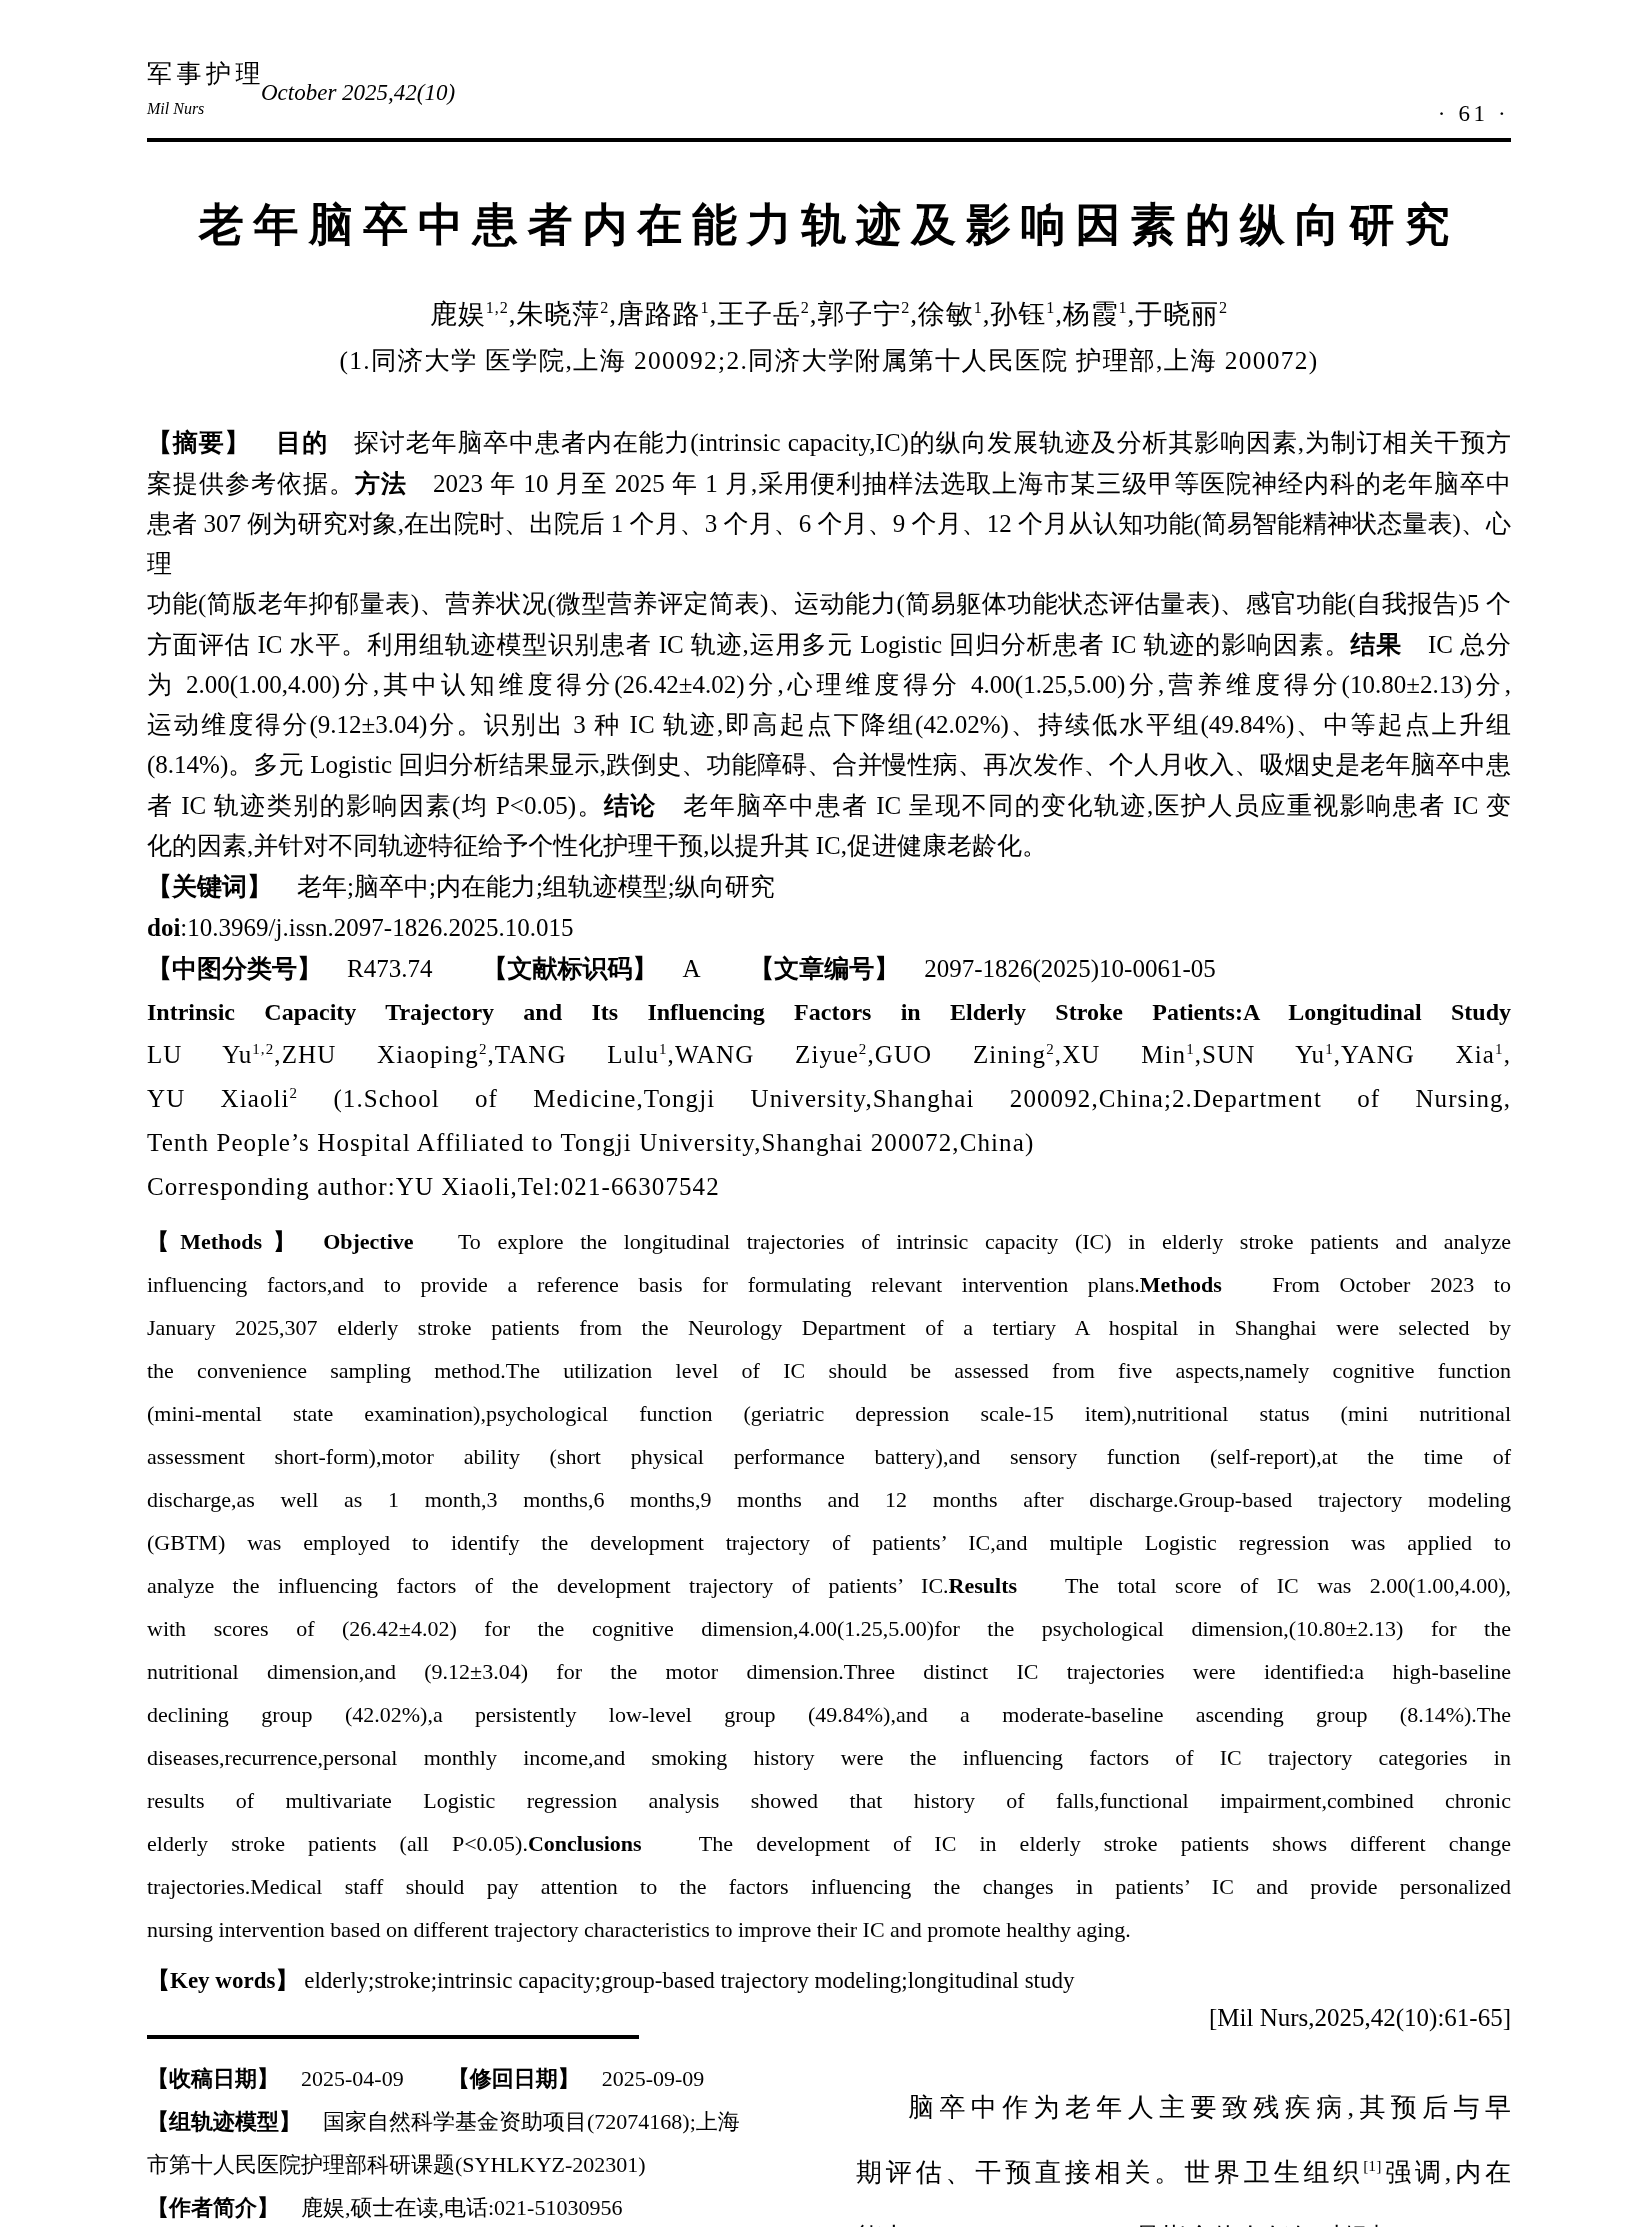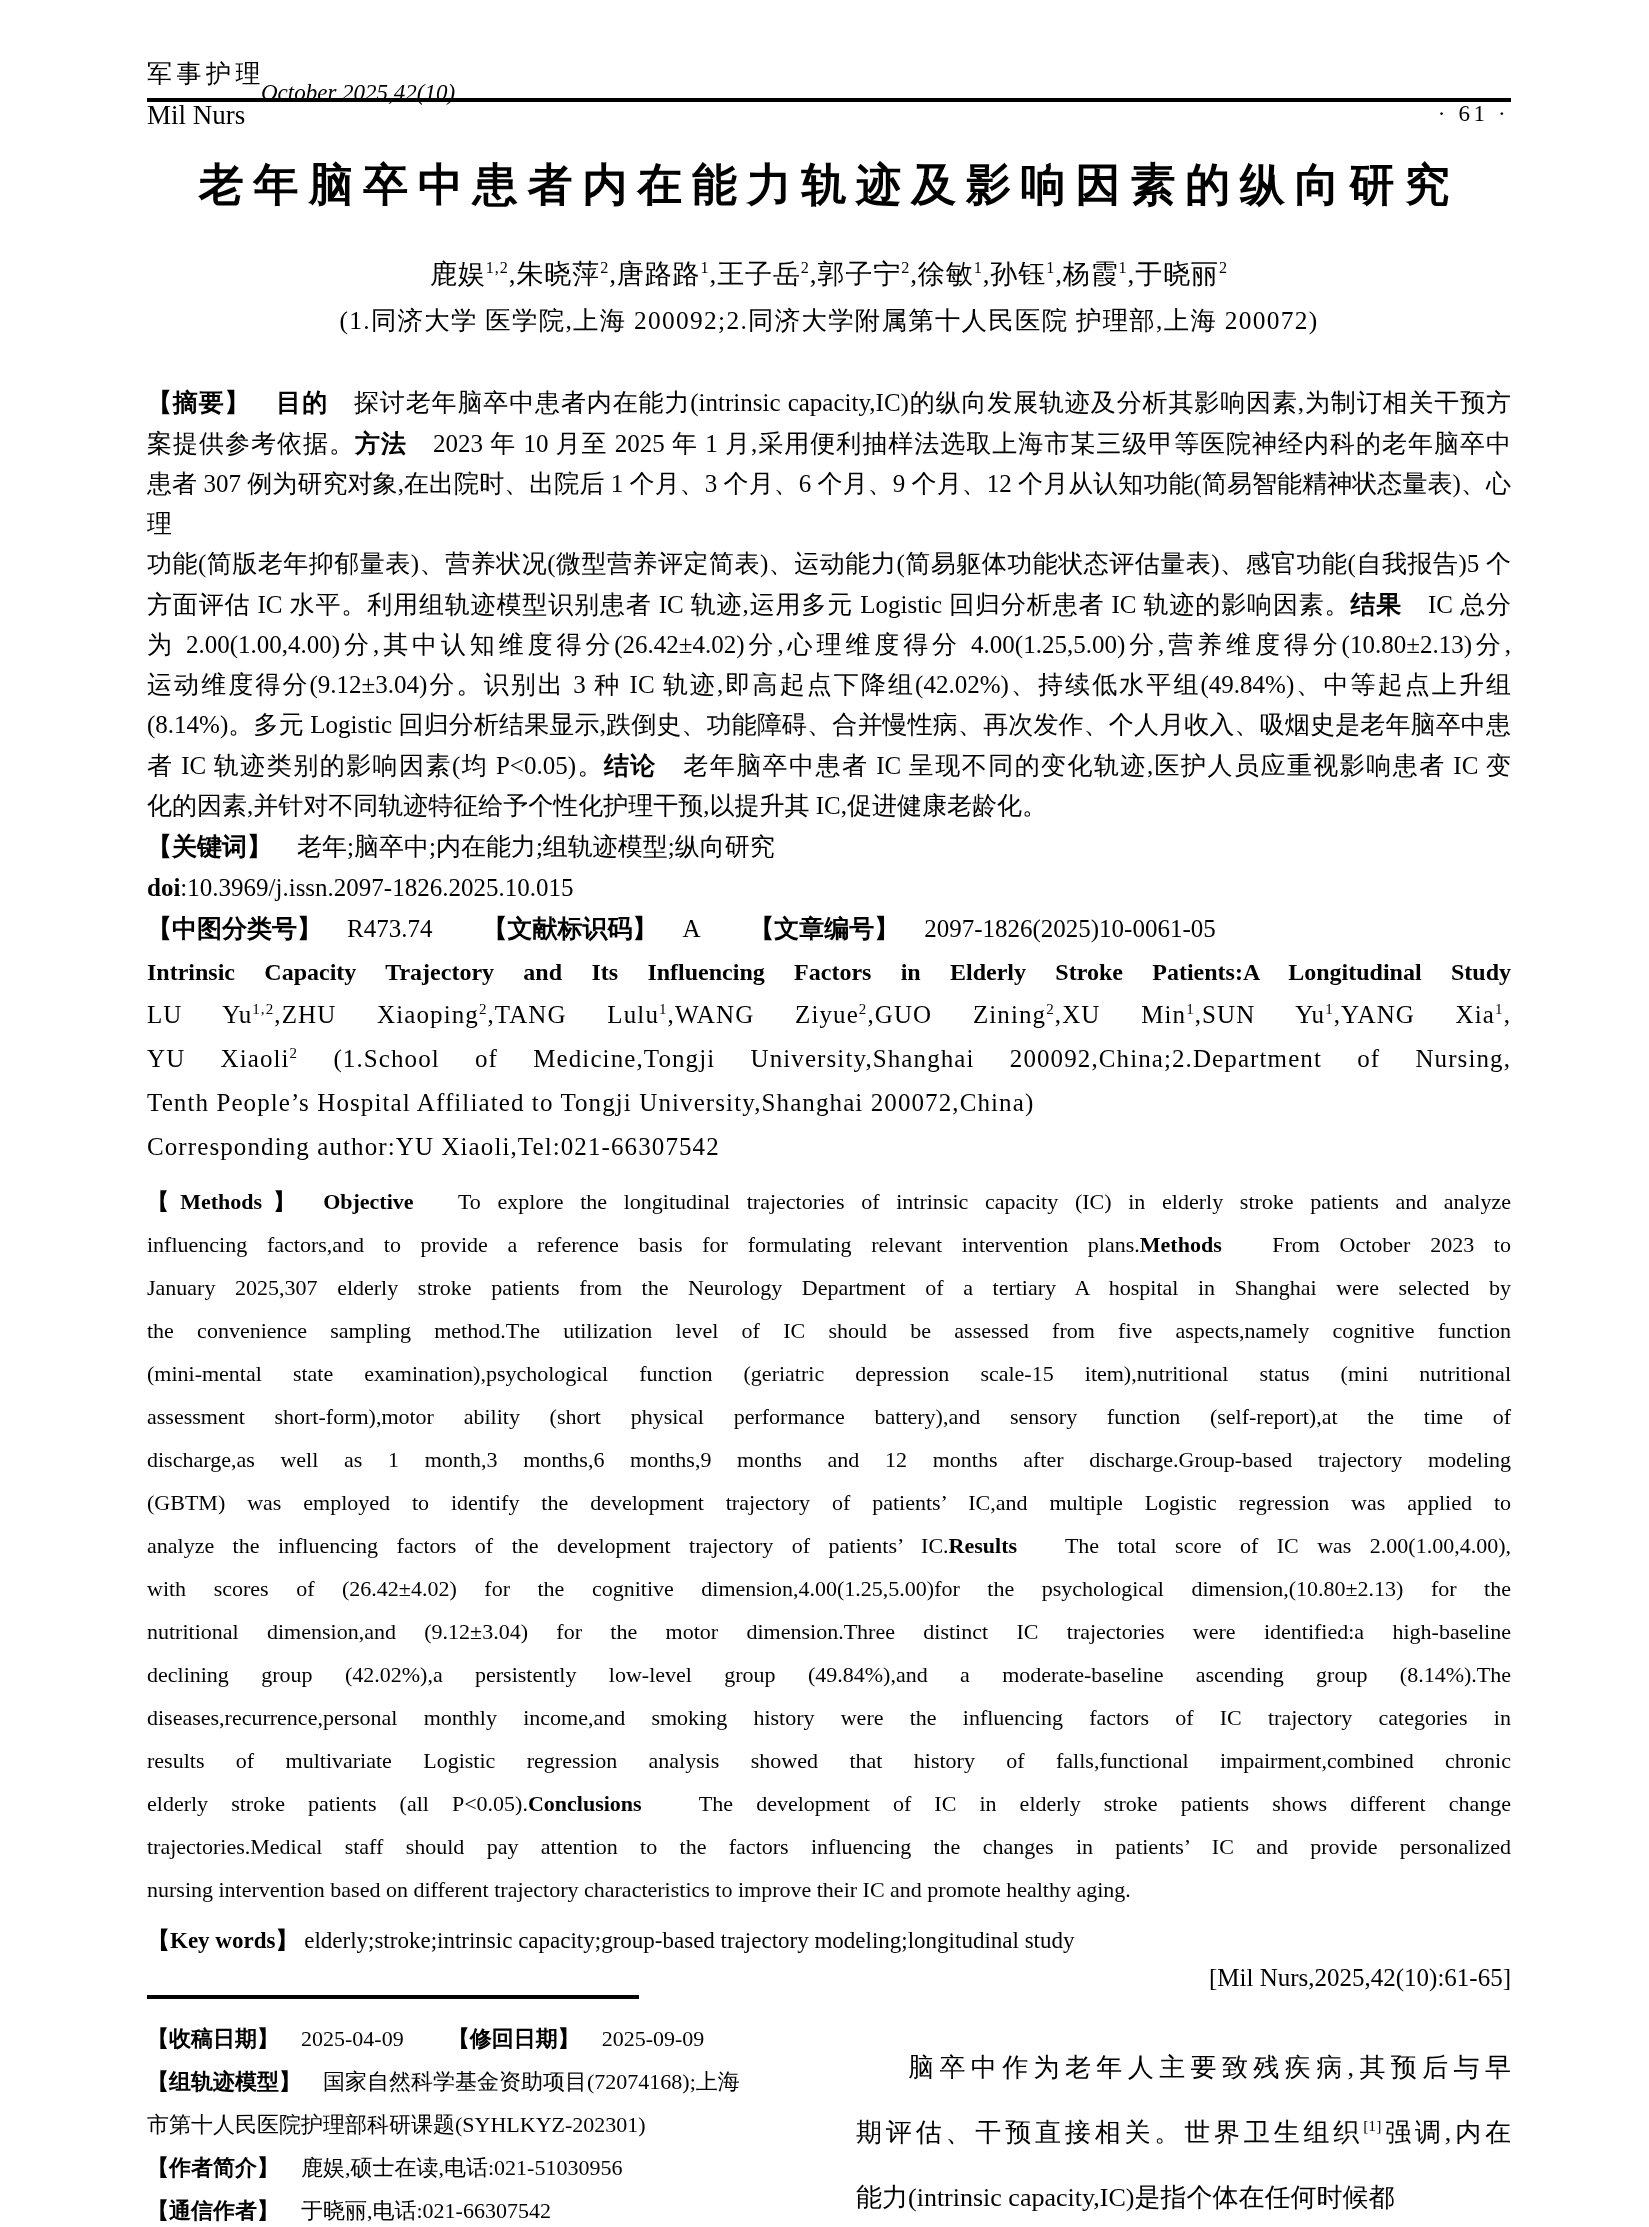--- a/index.html
+++ b/index.html
@@ -2,23 +2,23 @@
 <html style="font-size:7.1px"><head>
 <meta charset="utf-8">
 <style>
   html,body{margin:0;padding:0;background:#ffffff;}
   body{width:1650px;height:2334px;position:relative;color:#000;
        font-family:"Liberation Serif","DejaVu Serif",serif;}
   .page{width:1650px;height:2334px;overflow:hidden;background:#fff;}
   .inner{padding:0 139px 0 147px;}
 
   
-  .hdr{position:relative;height:98px;}
+  .hdr{position:relative;height:138px;}
   .jcn{position:absolute;left:0;top:57px;font-size:25px;letter-spacing:4.5px;}
-  .jen{position:absolute;left:0;top:100px;font-size:27px;}
+  .jen{position:absolute;left:0;top:100px;font-size:16px;font-style:italic;}
   .issue{position:absolute;left:114px;top:80px;font-size:23px;font-style:italic;}
   .pageno{position:absolute;right:1.8px;top:101px;font-size:23px;letter-spacing:3.6px;}
   .rule{height:3.6px;background:#000;}
 
   
   .title-cn{margin:53px 0 0 0;text-align:center;font-weight:700;font-size:45px;
             letter-spacing:9.8px;font-family:"Liberation Sans","DejaVu Sans",sans-serif;}
   .authors-cn{margin-top:41px;text-align:center;font-size:27px;letter-spacing:0.9px;line-height:36px;}
   .affil-cn{margin-top:11.6px;text-align:center;font-size:25.4px;letter-spacing:1.3px;line-height:34px;}
 

